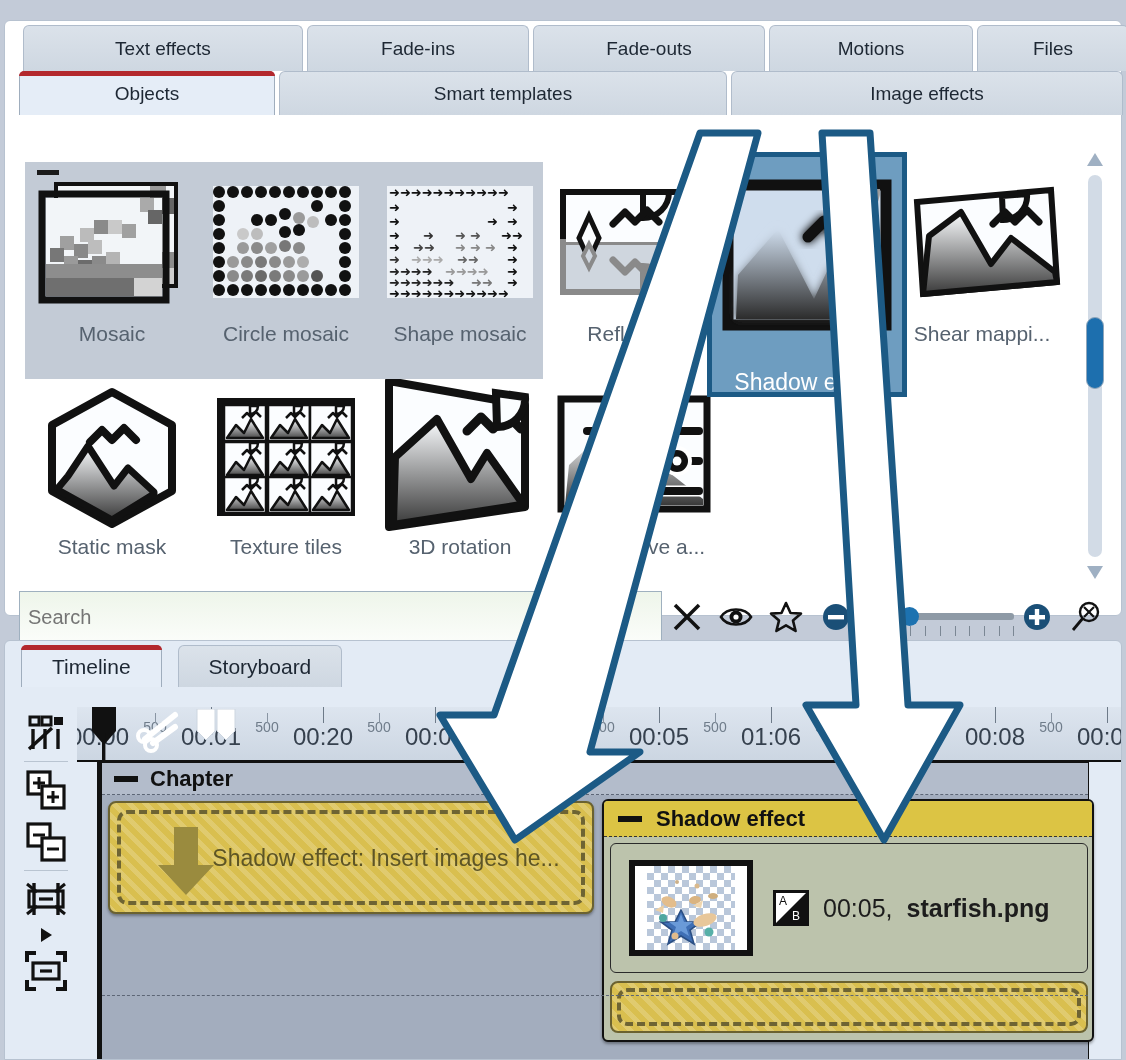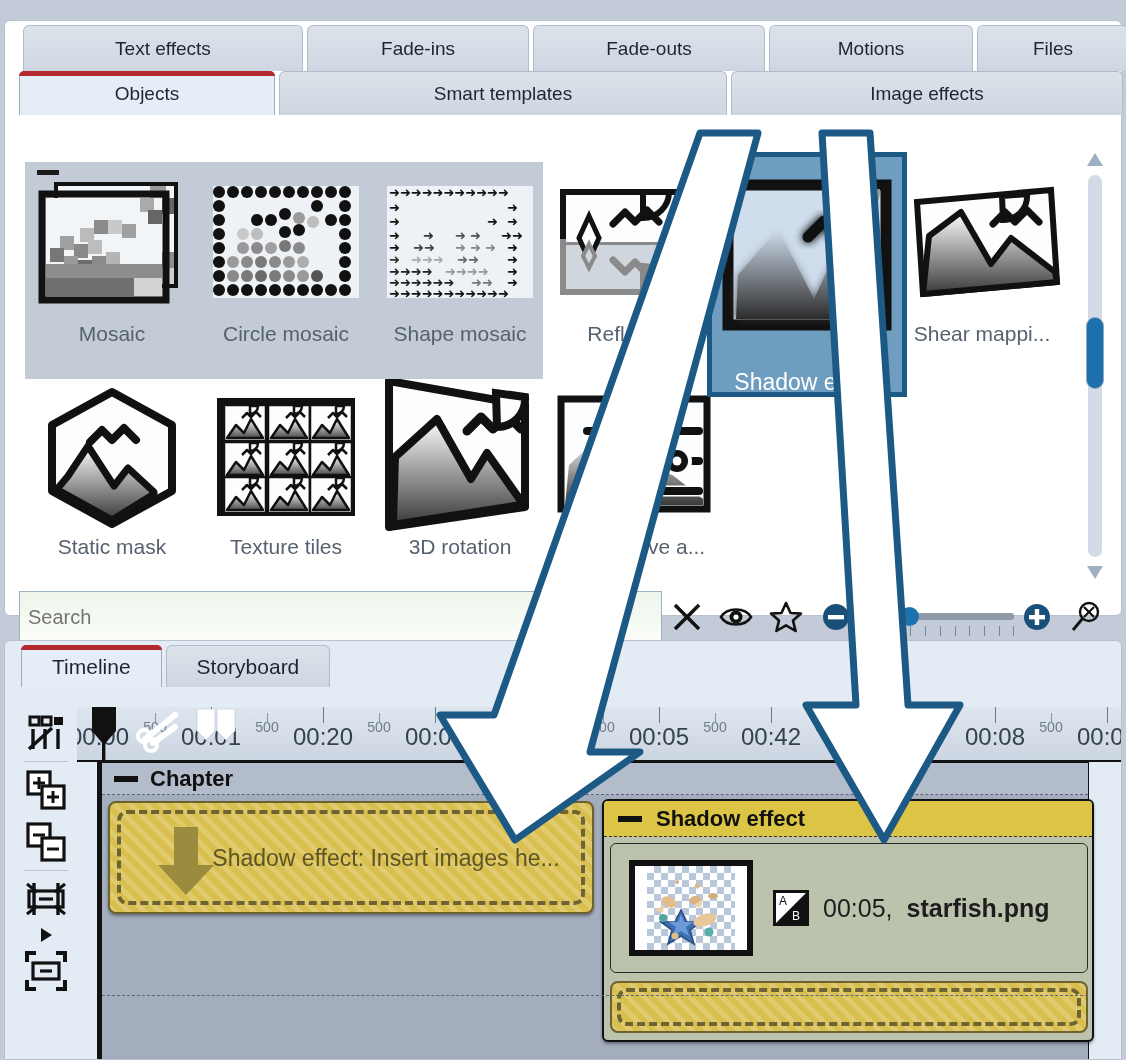--- a/index.html
+++ b/index.html
@@ -146,21 +146,21 @@
   }
   #zoom-slider .sl-ticks i{ width:1px; height:10px; background:#7b8794; display:block;}
 
   
   #timeline-panel{
     position:absolute; left:4px; top:640px; width:1118px; height:420px;
     background:#e3ebf5;
     border:1px solid #b7c2d0;
     border-radius:6px 6px 0 0;
   }
-  #tl-tabs{ position:absolute; left:16px; top:4px; display:flex; gap:4px; }
+  #tl-tabs{ position:absolute; left:16px; top:4px; display:flex; gap:16px; }
   #tl-tabs .tab{ height:42px; padding:0 30px; font-size:21px; }
 
   
   #tl-tools{
     position:absolute; left:10px; top:66px; width:62px; bottom:0;
     display:flex; flex-direction:column; align-items:center;
   }
   .tool{ width:52px; height:52px; display:flex;align-items:center;justify-content:center;cursor:pointer;}
   .tool-sep{ width:44px; height:1px; background:#b9c4d1; margin:2px 0; }
   .tool-caret{ width:52px; height:20px; display:flex;align-items:center;justify-content:center;cursor:pointer;}
@@ -842,21 +842,21 @@
       <div class="rmid" style="left:414px"></div>
     <div class="rmaj" style="left:470px"></div>
       <div class="rlbl" style="left:470px">00:04</div>
     <div class="rmidlbl" style="left:526px">500</div>
       <div class="rmid" style="left:526px"></div>
     <div class="rmaj" style="left:582px"></div>
       <div class="rlbl" style="left:582px">00:05</div>
     <div class="rmidlbl" style="left:638px">500</div>
       <div class="rmid" style="left:638px"></div>
     <div class="rmaj" style="left:694px"></div>
-      <div class="rlbl" style="left:694px">00:42</div>
+      <div class="rlbl" style="left:694px">01:06</div>
     <div class="rmidlbl" style="left:750px">500</div>
       <div class="rmid" style="left:750px"></div>
     <div class="rmaj" style="left:806px"></div>
       <div class="rlbl" style="left:806px">00:07</div>
     <div class="rmidlbl" style="left:862px">500</div>
       <div class="rmid" style="left:862px"></div>
     <div class="rmaj" style="left:918px"></div>
       <div class="rlbl" style="left:918px">00:08</div>
     <div class="rmidlbl" style="left:974px">500</div>
       <div class="rmid" style="left:974px"></div>

